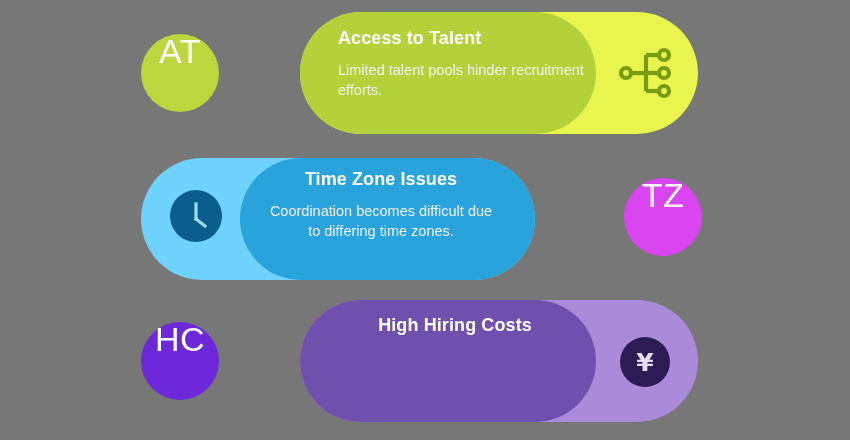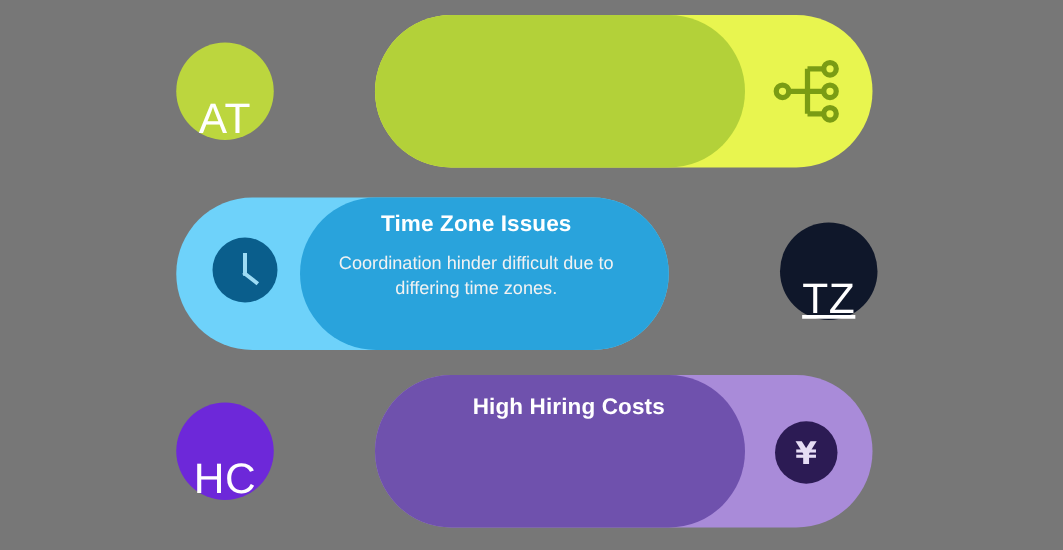--- a/index.html
+++ b/index.html
@@ -35,21 +35,21 @@
   }
 
   .pill-back { z-index: 1; }
   .pill-front { z-index: 2; }
 
   
   .badge {
     position: absolute;
     border-radius: 50%;
     display: flex;
-    align-items: flex-end;
+    align-items: flex-start;
     justify-content: center;
     color: #ffffff;
     font-size: 34px;
     letter-spacing: 0.5px;
     font-weight: 400;
     z-index: 3;
     line-height: 1;
   }
 
   
@@ -95,21 +95,21 @@
   #row1-pill-back  { left: 300px; top: 12px;  width: 398px; height: 122px; background: #e8f54f; }
   #row1-pill-front { left: 300px; top: 12px;  width: 296px; height: 122px; background: #b3d139; }
   #row1-badge      { left: 141px; top: 34px;  width: 78px;  height: 78px;  background: #bcd63e; }
   #row1-text       { left: 338px; top: 28px;  width: 250px; }
   #row1-icon       { left: 618px; top: 43px;  width: 60px;  height: 60px; }
 
   
   #row2 { top: 145px; height: 145px; }
   #row2-pill-back  { left: 141px; top: 13px;  width: 394px; height: 122px; background: #6ed2fa; }
   #row2-pill-front { left: 240px; top: 13px;  width: 295px; height: 122px; background: #29a3dc; }
-  #row2-badge      { left: 624px; top: 33px;  width: 78px;  height: 78px;  background: #0f172a; text-decoration: underline; }
+  #row2-badge      { left: 624px; top: 33px;  width: 78px;  height: 78px;  background: #d946ef; }
   #row2-text       { left: 262px; top: 24px;  width: 238px; }
   #row2-icon       { left: 170px; top: 190px; width: 52px;  height: 52px; }
   #row2-icon .icon-disc { width: 52px; height: 52px; background: #0a5e8c; }
 
   
   #row3 { top: 290px; height: 150px; }
   #row3-pill-back  { left: 300px; top: 10px;  width: 398px; height: 122px; background: #a98bd9; }
   #row3-pill-front { left: 300px; top: 10px;  width: 296px; height: 122px; background: #6f51ad; }
   #row3-badge      { left: 141px; top: 32px;  width: 78px;  height: 78px;  background: #6d28d9; }
   #row3-text       { left: 330px; top: 25px;  width: 250px; text-align: center; }
@@ -133,20 +133,22 @@
 
     <div class="pill pill-back" id="row1-pill-back"></div>
 
     <div class="pill pill-front" id="row1-pill-front"></div>
 
     <div class="badge" id="row1-badge">
       <span>AT</span>
     </div>
 
     <div class="textblock align-left" id="row1-text">
+      <p class="title">Access to Talent</p>
+      <p class="desc">Limited talent pools hinder recruitment efforts.</p>
     </div>
 
     <div class="icon-wrap" id="row1-icon">
       <svg width="60" height="60" viewBox="0 0 60 60" aria-hidden="true">
         <g stroke="#7a9c14" stroke-width="4.2" fill="none">
 
           <line x1="13" y1="30" x2="28" y2="30"></line>
 
           <line x1="28" y1="12" x2="28" y2="48"></line>
 
@@ -169,21 +171,21 @@
     <div class="pill pill-back" id="row2-pill-back"></div>
 
     <div class="pill pill-front" id="row2-pill-front"></div>
 
     <div class="badge" id="row2-badge">
       <span>TZ</span>
     </div>
 
     <div class="textblock align-right" id="row2-text">
       <p class="title">Time Zone Issues</p>
-      <p class="desc">Coordination hinder difficult due to differing time zones.</p>
+      <p class="desc">Coordination becomes difficult due to differing time zones.</p>
     </div>
   </div>
 
   <div class="icon-wrap" id="row2-icon">
     <div class="icon-disc">
       <svg width="52" height="52" viewBox="0 0 52 52" aria-hidden="true">
         <g stroke="#9ddcf5" stroke-width="3.2" stroke-linecap="square" fill="none">
           <line x1="26" y1="14" x2="26" y2="29"></line>
           <line x1="26" y1="29" x2="35" y2="36"></line>
         </g>

